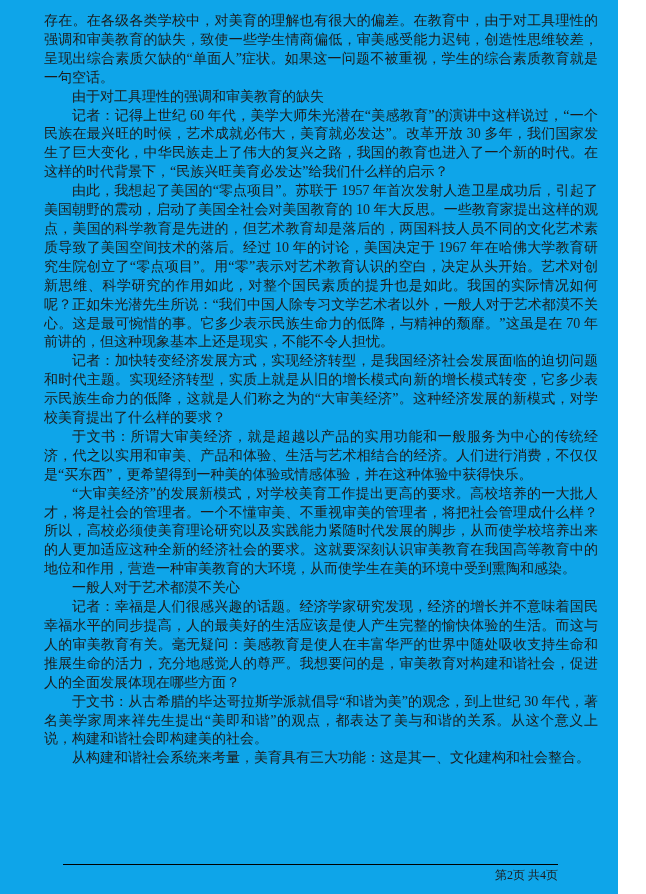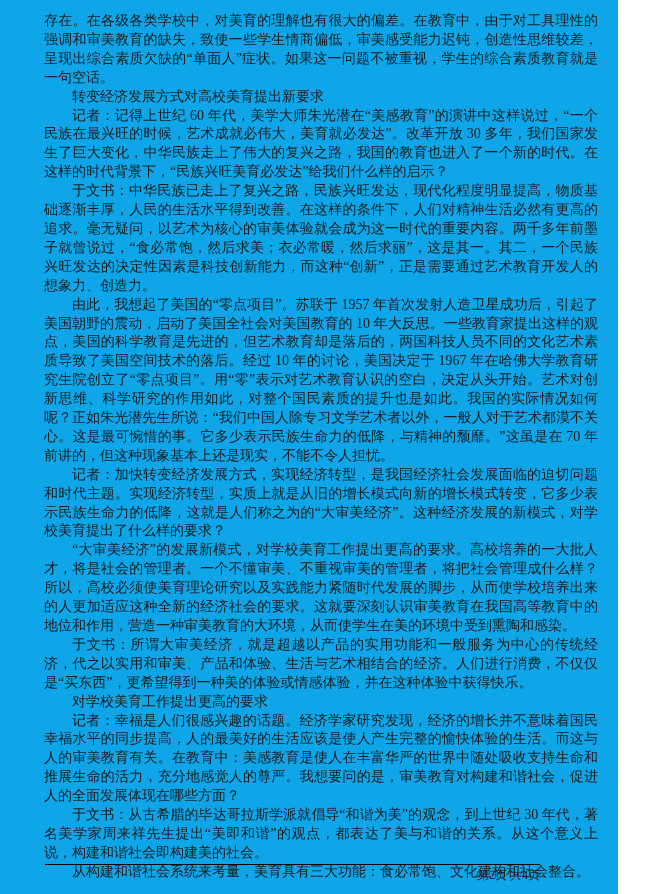--- a/index.html
+++ b/index.html
@@ -33,21 +33,21 @@
   }
   .content p.plain {
     text-indent: 0;
   }
   .content p.heading {
     text-indent: 2em;
     font-weight: normal;
   }
   .footer {
     position: absolute;
-    left: 45px;
+    left: 63px;
     top: 864px;
     width: 495px;
   }
   .footer-rule {
     width: 100%;
     height: 0;
     border-top: 1.6px solid #000000;
   }
   .footer-text {
     margin-top: 3px;
@@ -56,30 +56,29 @@
     color: #1c1c1c;
     line-height: 14px;
   }
 </style>
 </head>
 <body>
 
 <div class="page">
   <div class="content">
     <p class="plain">存在。在各级各类学校中，对美育的理解也有很大的偏差。在教育中，由于对工具理性的强调和审美教育的缺失，致使一些学生情商偏低，审美感受能力迟钝，创造性思维较差，呈现出综合素质欠缺的“单面人”症状。如果这一问题不被重视，学生的综合素质教育就是一句空话。</p>
-    <p class="heading">转变经济发展方式对高校美育提出新要求</p>
+    <p class="heading">由于对工具理性的强调和审美教育的缺失</p>
     <p class="indent">记者：记得上世纪 60 年代，美学大师朱光潜在“美感教育”的演讲中这样说过，“一个民族在最兴旺的时候，艺术成就必伟大，美育就必发达”。改革开放 30 多年，我们国家发生了巨大变化，中华民族走上了伟大的复兴之路，我国的教育也进入了一个新的时代。在这样的时代背景下，“民族兴旺美育必发达”给我们什么样的启示？</p>
-    <p class="indent">于文书：中华民族已走上了复兴之路，民族兴旺发达，现代化程度明显提高，物质基础逐渐丰厚，人民的生活水平得到改善。在这样的条件下，人们对精神生活必然有更高的追求。毫无疑问，以艺术为核心的审美体验就会成为这一时代的重要内容。两千多年前墨子就曾说过，“食必常饱，然后求美；衣必常暖，然后求丽”，这是其一。其二，一个民族兴旺发达的决定性因素是科技创新能力，而这种“创新”，正是需要通过艺术教育开发人的想象力、创造力。</p>
     <p class="indent">由此，我想起了美国的“零点项目”。苏联于 1957 年首次发射人造卫星成功后，引起了美国朝野的震动，启动了美国全社会对美国教育的 10 年大反思。一些教育家提出这样的观点，美国的科学教育是先进的，但艺术教育却是落后的，两国科技人员不同的文化艺术素质导致了美国空间技术的落后。经过 10 年的讨论，美国决定于 1967 年在哈佛大学教育研究生院创立了“零点项目”。用“零”表示对艺术教育认识的空白，决定从头开始。艺术对创新思维、科学研究的作用如此，对整个国民素质的提升也是如此。我国的实际情况如何呢？正如朱光潜先生所说：“我们中国人除专习文学艺术者以外，一般人对于艺术都漠不关心。这是最可惋惜的事。它多少表示民族生命力的低降，与精神的颓靡。”这虽是在 70 年前讲的，但这种现象基本上还是现实，不能不令人担忧。</p>
     <p class="indent">记者：加快转变经济发展方式，实现经济转型，是我国经济社会发展面临的迫切问题和时代主题。实现经济转型，实质上就是从旧的增长模式向新的增长模式转变，它多少表示民族生命力的低降，这就是人们称之为的“大审美经济”。这种经济发展的新模式，对学校美育提出了什么样的要求？</p>
+    <p class="indent">于文书：所谓大审美经济，就是超越以产品的实用功能和一般服务为中心的传统经济，代之以实用和审美、产品和体验、生活与艺术相结合的经济。人们进行消费，不仅仅是“买东西”，更希望得到一种美的体验或情感体验，并在这种体验中获得快乐。</p>
     <p class="indent">“大审美经济”的发展新模式，对学校美育工作提出更高的要求。高校培养的一大批人才，将是社会的管理者。一个不懂审美、不重视审美的管理者，将把社会管理成什么样？所以，高校必须使美育理论研究以及实践能力紧随时代发展的脚步，从而使学校培养出来的人更加适应这种全新的经济社会的要求。这就要深刻认识审美教育在我国高等教育中的地位和作用，营造一种审美教育的大环境，从而使学生在美的环境中受到熏陶和感染。</p>
-    <p class="indent">于文书：所谓大审美经济，就是超越以产品的实用功能和一般服务为中心的传统经济，代之以实用和审美、产品和体验、生活与艺术相结合的经济。人们进行消费，不仅仅是“买东西”，更希望得到一种美的体验或情感体验，并在这种体验中获得快乐。</p>
-    <p class="heading">对学校美育工作提出更高的要求</p>
-    <p class="indent">记者：幸福是人们很感兴趣的话题。经济学家研究发现，经济的增长并不意味着国民幸福水平的同步提高，人的最美好的生活应该是使人产生完整的愉快体验的生活。而这与人的审美教育有关。在教育中：美感教育是使人在丰富华严的世界中随处吸收支持生命和推展生命的活力，充分地感觉人的尊严。我想要问的是，审美教育对构建和谐社会，促进人的全面发展体现在哪些方面？</p>
+    <p class="heading">一般人对于艺术都漠不关心</p>
+    <p class="indent">记者：幸福是人们很感兴趣的话题。经济学家研究发现，经济的增长并不意味着国民幸福水平的同步提高，人的最美好的生活应该是使人产生完整的愉快体验的生活。而这与人的审美教育有关。毫无疑问：美感教育是使人在丰富华严的世界中随处吸收支持生命和推展生命的活力，充分地感觉人的尊严。我想要问的是，审美教育对构建和谐社会，促进人的全面发展体现在哪些方面？</p>
     <p class="indent">于文书：从古希腊的毕达哥拉斯学派就倡导“和谐为美”的观念，到上世纪 30 年代，著名美学家周来祥先生提出“美即和谐”的观点，都表达了美与和谐的关系。从这个意义上说，构建和谐社会即构建美的社会。</p>
-    <p class="indent">从构建和谐社会系统来考量，美育具有三大功能：食必常饱、文化建构和社会整合。</p>
+    <p class="indent">从构建和谐社会系统来考量，美育具有三大功能：这是其一、文化建构和社会整合。</p>
   </div>
 
   <div class="footer">
     <div class="footer-rule"></div>
     <div class="footer-text">第2页 共4页</div>
   </div>
 </div>
 
 </body></html>

